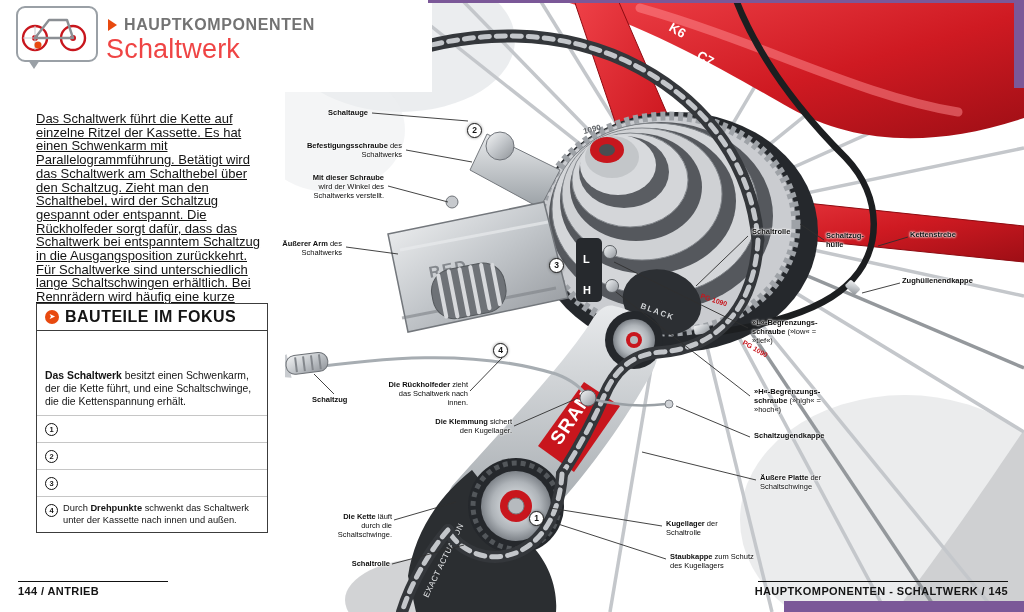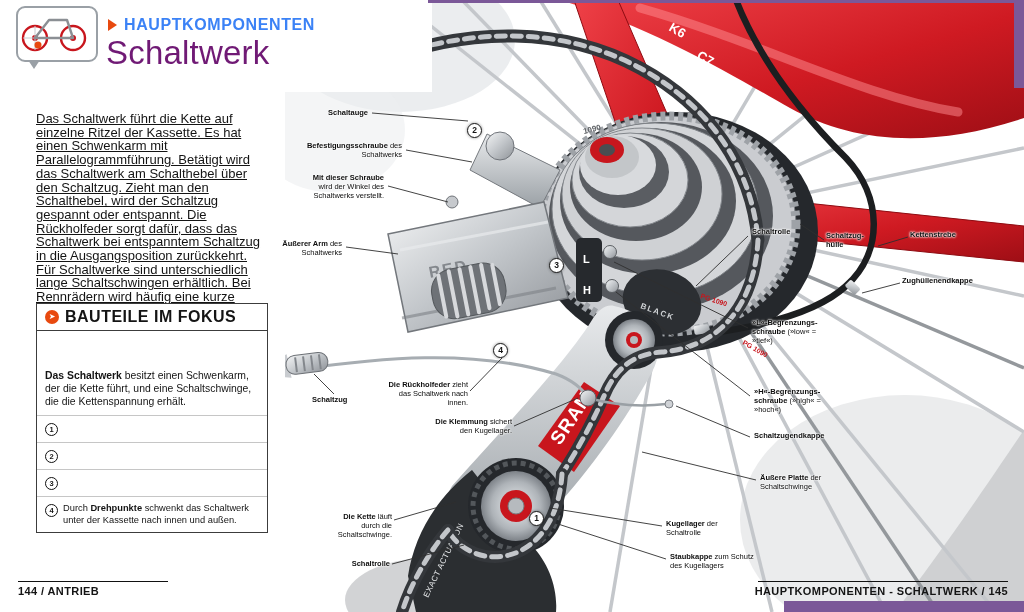--- a/index.html
+++ b/index.html
@@ -10,22 +10,22 @@
   .edge-band-top{position:absolute;right:0;top:0;width:10px;height:88px;background:#7b5898;z-index:5;}
   .edge-band-bottom{position:absolute;right:0;bottom:0;width:240px;height:11px;background:#7b5898;z-index:5;}
   
   .iconbox{position:absolute;left:16px;top:6px;width:78px;height:52px;border:2px solid #9aa0a6;
            border-radius:9px;background:#fff;z-index:6;}
   .iconbox .tail{position:absolute;left:10px;bottom:-9px;width:0;height:0;
            border-left:6px solid transparent;border-right:6px solid transparent;border-top:9px solid #9aa0a6;}
   .kicker-row{position:absolute;left:108px;top:16px;z-index:6;display:flex;align-items:center;}
   .karrow{width:0;height:0;border-top:6px solid transparent;border-bottom:6px solid transparent;
           border-left:9px solid #e8490f;margin-right:7px;}
-  .kicker{font-size:16px;font-weight:bold;letter-spacing:.6px;color:#3b82f6;}
-  .ptitle{position:absolute;left:106px;top:34px;font-size:33px;color:#701a75;z-index:6;letter-spacing:.2px;}
+  .kicker{font-size:16px;font-weight:bold;letter-spacing:.6px;color:#737373;}
+  .ptitle{position:absolute;left:106px;top:34px;font-size:27px;color:#ef4444;z-index:6;letter-spacing:.2px;}
   
   .intro{position:absolute;left:36px;top:99px;width:228px;font-size:13px;line-height:13.7px;z-index:6;text-decoration:underline;}
   
   .fbox{position:absolute;left:36px;top:303px;width:230px;border:1px solid #3c3c3c;background:#fff;z-index:6;}
   .fhead{display:flex;align-items:center;gap:6px;padding:4px 8px;border-bottom:1px solid #3c3c3c;}
   .ficon{width:14px;height:14px;border-radius:50%;background:#e8490f;color:#fff;font-size:8px;
          line-height:14px;text-align:center;flex:0 0 auto;}
   .ftitle{font-size:16px;font-weight:bold;letter-spacing:.5px;}
   .flead{padding:6px 8px 7px 8px;font-size:10.4px;line-height:13px;margin-top:32px;}
   .fitem{padding:6px 8px;border-top:1px solid #c6c6c6;font-size:9.3px;line-height:11.6px;display:flex;gap:5px;}

